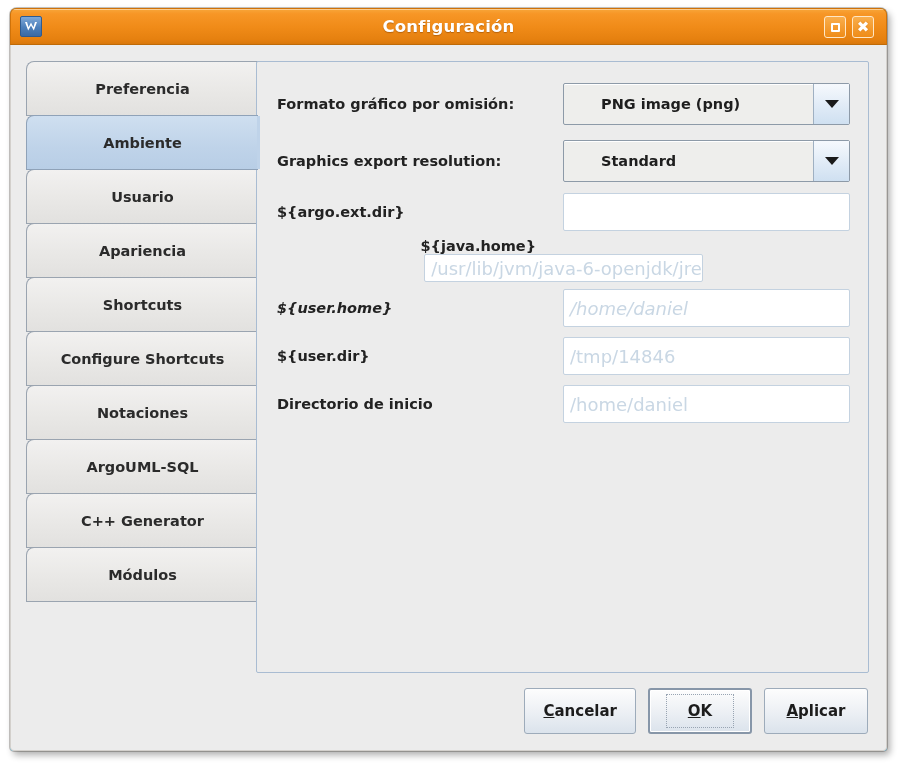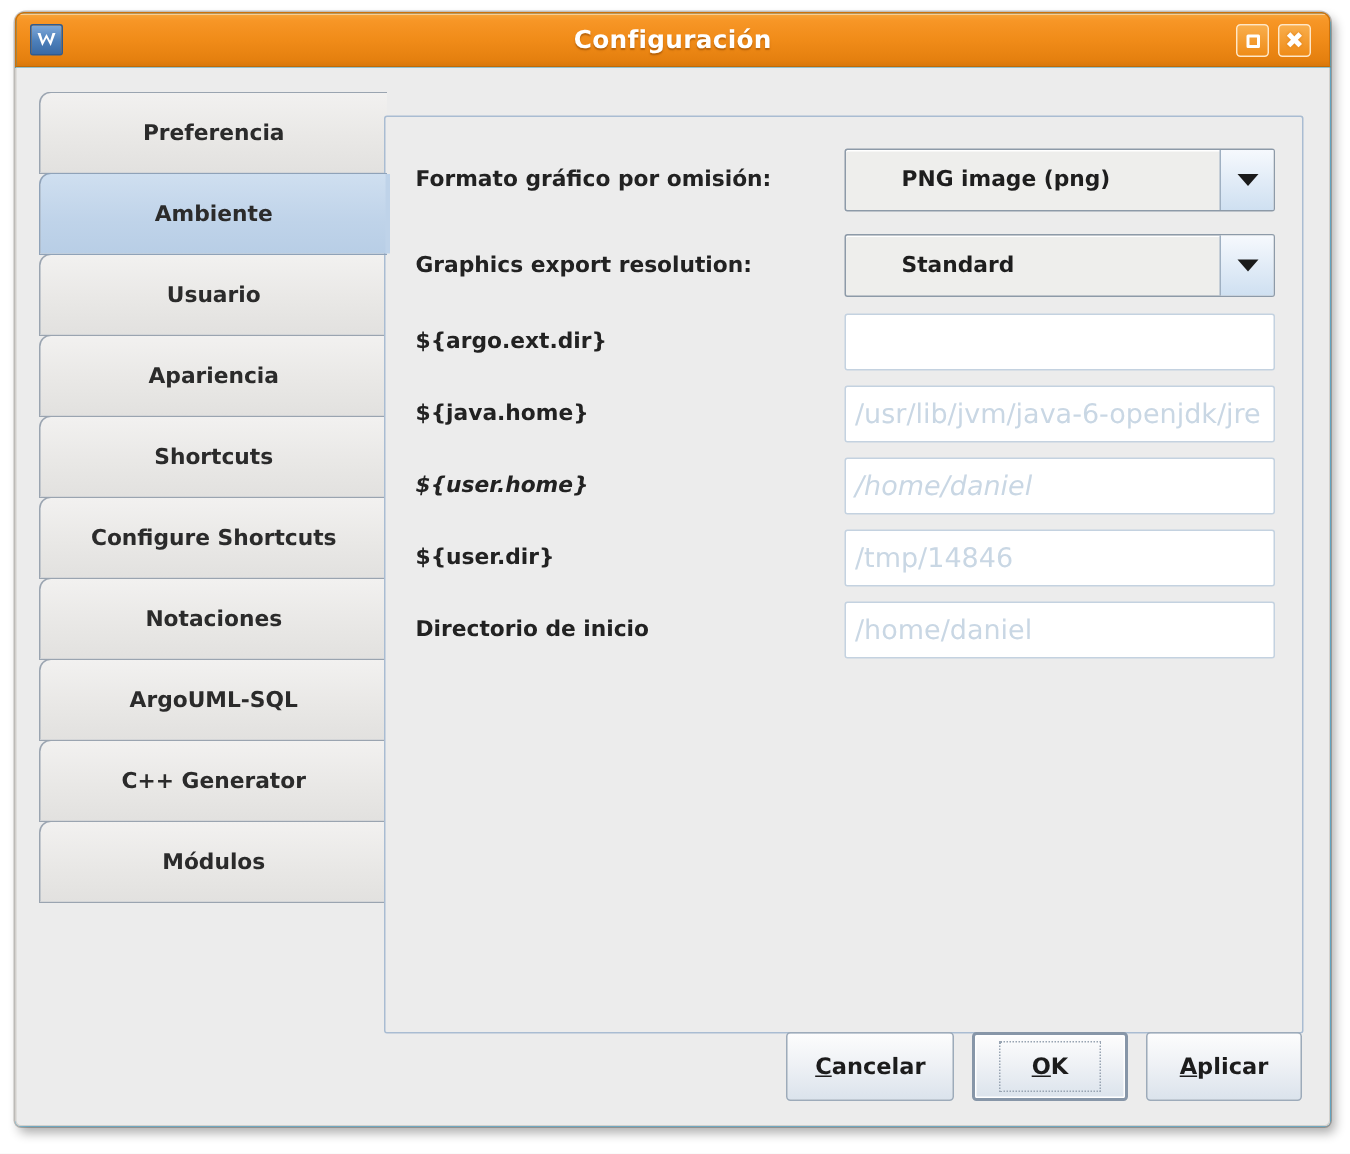--- a/index.html
+++ b/index.html
@@ -110,21 +110,21 @@
   }
   .tab.selected::after {
     content: "";
     position: absolute; right: -2px; top: 0; bottom: 0; width: 3px;
     background: #bfd3e9;
   }
 
   
   #panel {
     position: absolute;
-    left: 245px; top: 32px;
+    left: 245px; top: 16px;
     width: 613px; height: 612px;
     background: #ececec;
     border: 1px solid #a9bcd2;
     border-radius: 2px;
   }
 
   .form-row {
     position: absolute;
     left: 20px; right: 18px;
     height: 44px;
@@ -292,21 +292,21 @@
         </div>
       </div>
 
       <div class="form-row" style="top:128px;">
         <div class="form-label">${argo.ext.dir}</div>
         <div class="textfield">
           <span class="tf-value"></span>
         </div>
       </div>
 
-      <div class="form-row" style="top:176px;">
+      <div class="form-row" style="top:176px;flex-direction:column;">
         <div class="form-label">${java.home}</div>
         <div class="textfield">
           <span class="tf-value">/usr/lib/jvm/java-6-openjdk/jre</span>
         </div>
       </div>
 
       <div class="form-row" style="top:224px;font-style:italic;">
         <div class="form-label">${user.home}</div>
         <div class="textfield">
           <span class="tf-value">/home/daniel</span>

